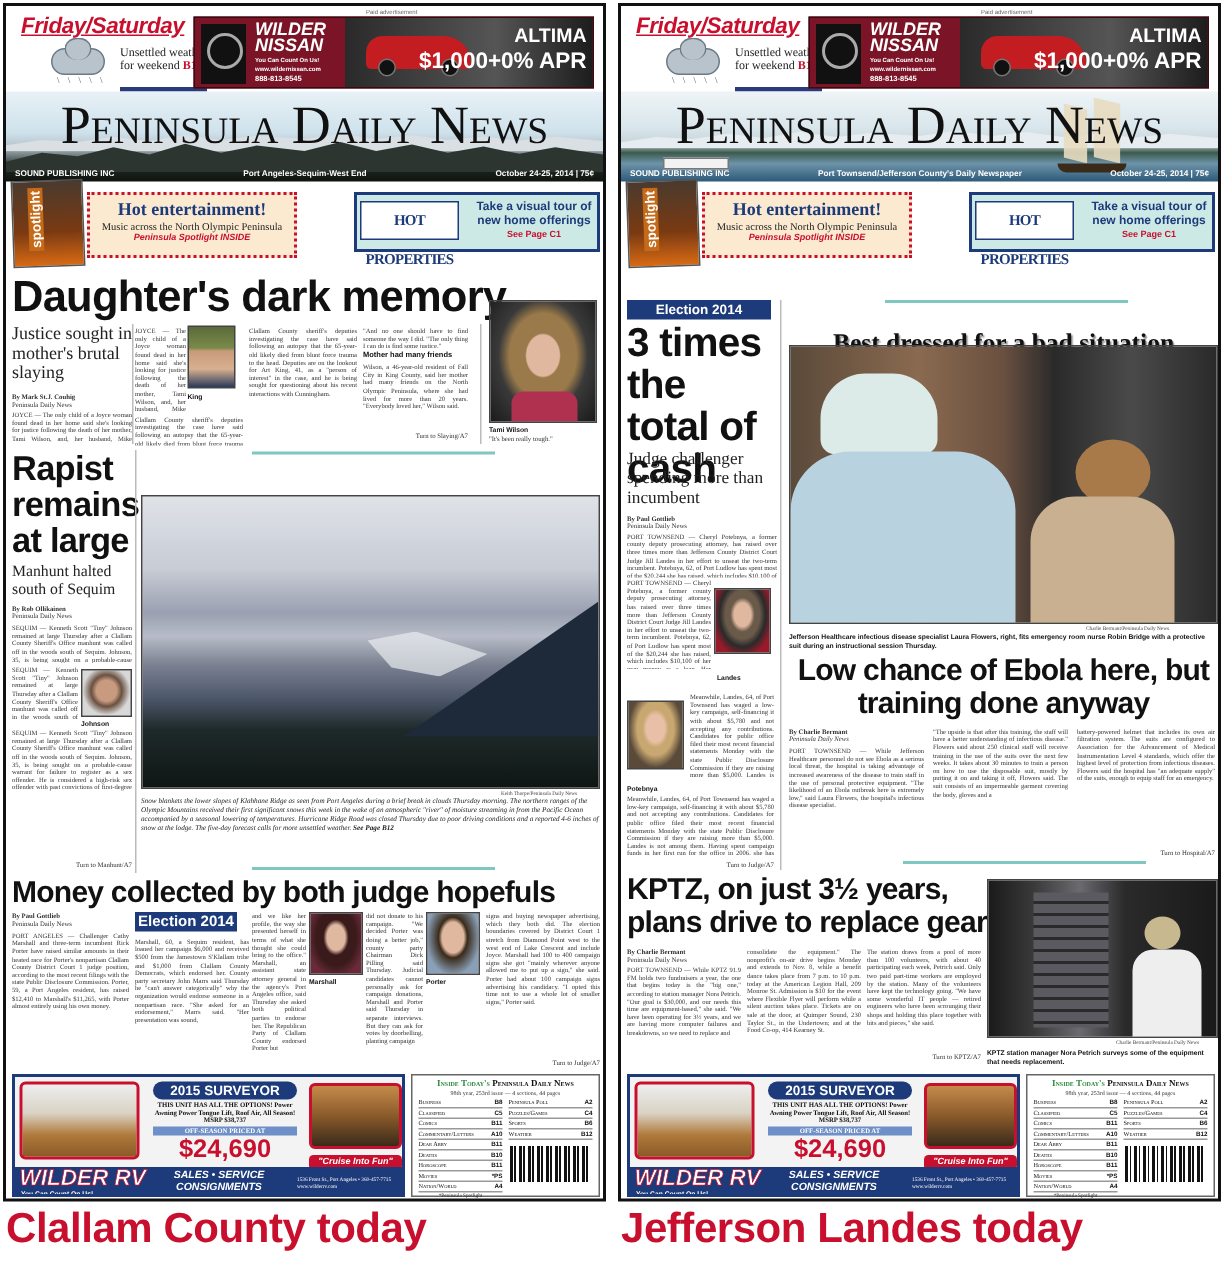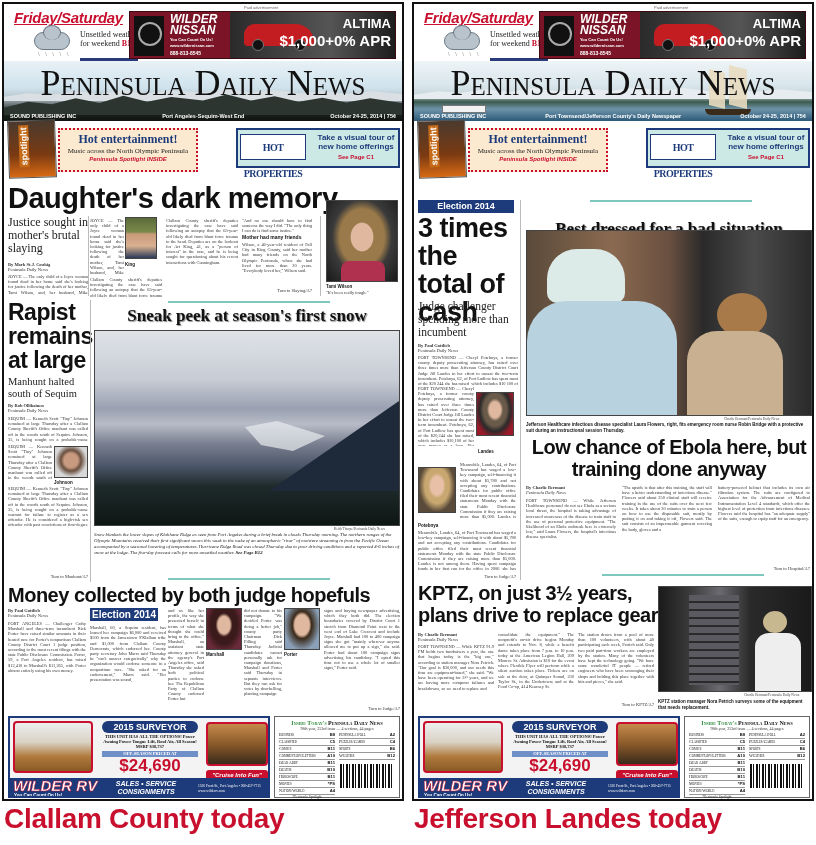--- a/index.html
+++ b/index.html
@@ -188,21 +188,20 @@
     </div>
   <div class="abs body" style="left:4px;top:412px;width:80px;height:26px;overflow:hidden;">SEQUIM — Kenneth Scott "Tiny" Johnson remained at large Thursday after a Clallam County Sheriff's Office manhunt was called off in the woods south of Sequim. Johnson, 35, is being sought on a probable-cause warrant for failure to register as a sex offender. He is considered a high-risk sex offender with past convictions of first-degree child molestation and third-degree rape of a child. The Sheriff's Office issued a neighborhood watch alert at 10:50 a.m. Thursday after a deputy spotted Johnson walking in the 900 block of Youngquist Road.</div>
   <div class="abs body" style="left:4px;top:440px;width:44px;height:36px;overflow:hidden;">SEQUIM — Kenneth Scott "Tiny" Johnson remained at large Thursday after a Clallam County Sheriff's Office manhunt was called off in the woods south of Sequim. Johnson, 35, is being sought on a probable-cause warrant for failure to register as a sex offender. He is considered a high-risk sex offender with past convictions of first-degree child molestation and third-degree rape of a child. The Sheriff's Office issued a neighborhood watch alert at 10:50 a.m. Thursday after a deputy spotted Johnson walking in the 900 block of Youngquist Road.</div>
   <div class="abs photo" style="left:50px;top:442px;width:34px;height:32px;background:radial-gradient(ellipse at 50% 45%, #c89a80 0 30%, #6a5040 45%, #d8d8d8 70%);"></div>
   <div class="abs caption" style="left:50px;top:476px;">Johnson</div>
   <div class="abs body" style="left:4px;top:482px;width:80px;height:42px;overflow:hidden;">SEQUIM — Kenneth Scott "Tiny" Johnson remained at large Thursday after a Clallam County Sheriff's Office manhunt was called off in the woods south of Sequim. Johnson, 35, is being sought on a probable-cause warrant for failure to register as a sex offender. He is considered a high-risk sex offender with past convictions of first-degree child molestation and third-degree rape of a child. The Sheriff's Office issued a neighborhood watch alert at 10:50 a.m. Thursday after a deputy spotted Johnson walking in the 900 block of Youngquist Road.</div>
   <div class="abs jump" style="left:4px;top:570px;width:80px;">Turn to Manhunt/A7</div>
   <div class="colrule" style="left:86px;top:296px;height:282px;"></div>
 
   <div class="abs rule-teal" style="left:164px;top:297px;width:162px;"></div>
-  <div class="abs" style="left:90px;top:302px;width:306px;text-align:center;font-family:'Liberation Serif',serif;font-weight:bold;font-size:17px;color:#111;text-shadow:1px 1px 1px #888;">Sneak peek at season's first snow</div>
   <div class="abs photo" style="left:90px;top:326px;width:306px;height:196px;background:linear-gradient(180deg,#dfe3e8 0%,#c7ccd5 25%,#9aa0b0 40%,#b8bcc8 48%,#7a8090 58%,#4a5468 70%,#1e2a2a 80%,#0e1614 100%);">
     <div style="position:absolute;left:150px;top:90px;width:80px;height:30px;background:#e8ecf0;opacity:0.7;clip-path:polygon(0 20%,40% 0,100% 50%,60% 100%,20% 80%);"></div>
     <div style="position:absolute;right:0;top:70px;width:130px;height:90px;background:#1e2a3a;clip-path:polygon(100% 0,100% 100%,0 100%);"></div>
   </div>
   <div class="abs" style="left:330px;top:523px;font-size:3.5px;color:#444;">Keith Thorpe/Peninsula Daily News</div>
   <div class="abs" style="left:90px;top:528px;width:306px;font-size:4.8px;line-height:6px;font-style:italic;color:#222;"><span>Snow blankets the lower slopes of Klahhane Ridge as seen from Port Angeles during a brief break in clouds Thursday morning. The northern ranges of the Olympic Mountains received their first significant snows this week in the wake of an atmospheric "river" of moisture streaming in from the Pacific Ocean accompanied by a seasonal lowering of temperatures. Hurricane Ridge Road was closed Thursday due to poor driving conditions and a reported 4-6 inches of snow at the lodge. The five-day forecast calls for more unsettled weather.</span> <b>See Page B12</b></div>
   <div class="abs rule-teal" style="left:164px;top:574px;width:162px;"></div>
 
   <div class="abs headline" style="left:4px;top:580px;width:396px;font-size:20px;line-height:22px;white-space:nowrap;">Money collected by both judge hopefuls</div>
   <div class="abs byline" style="left:4px;top:604px;width:78px;">

